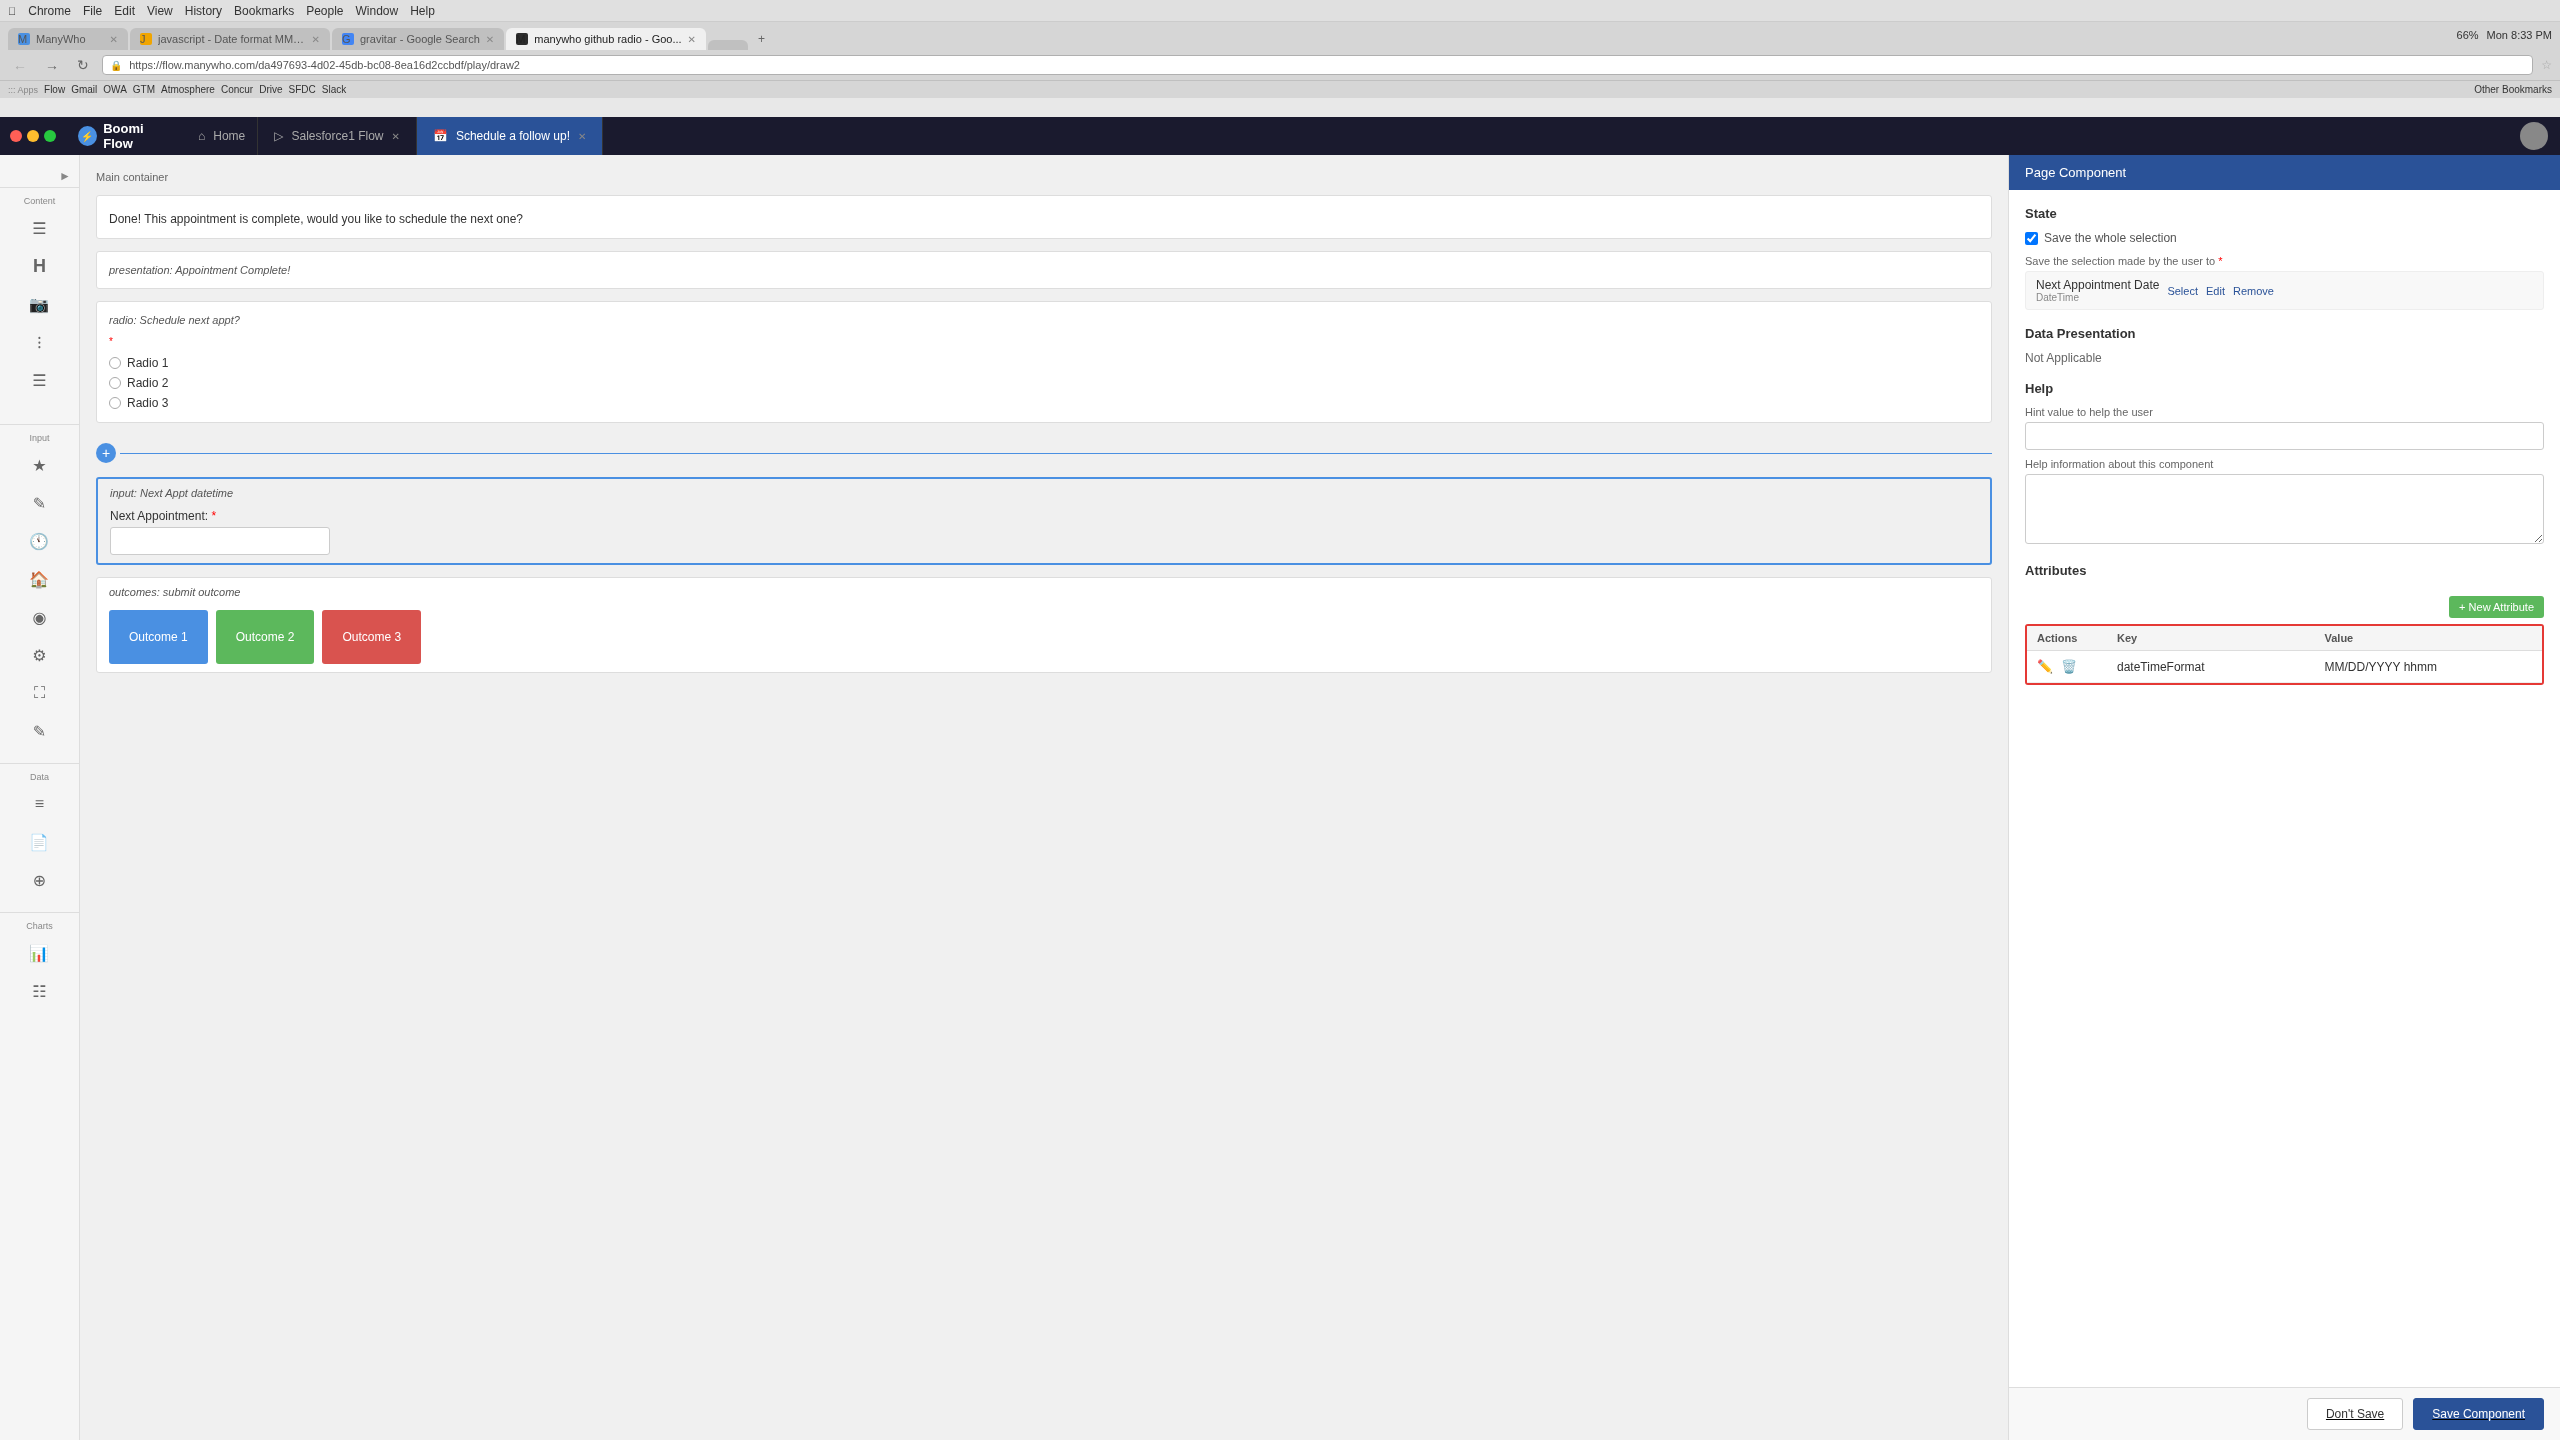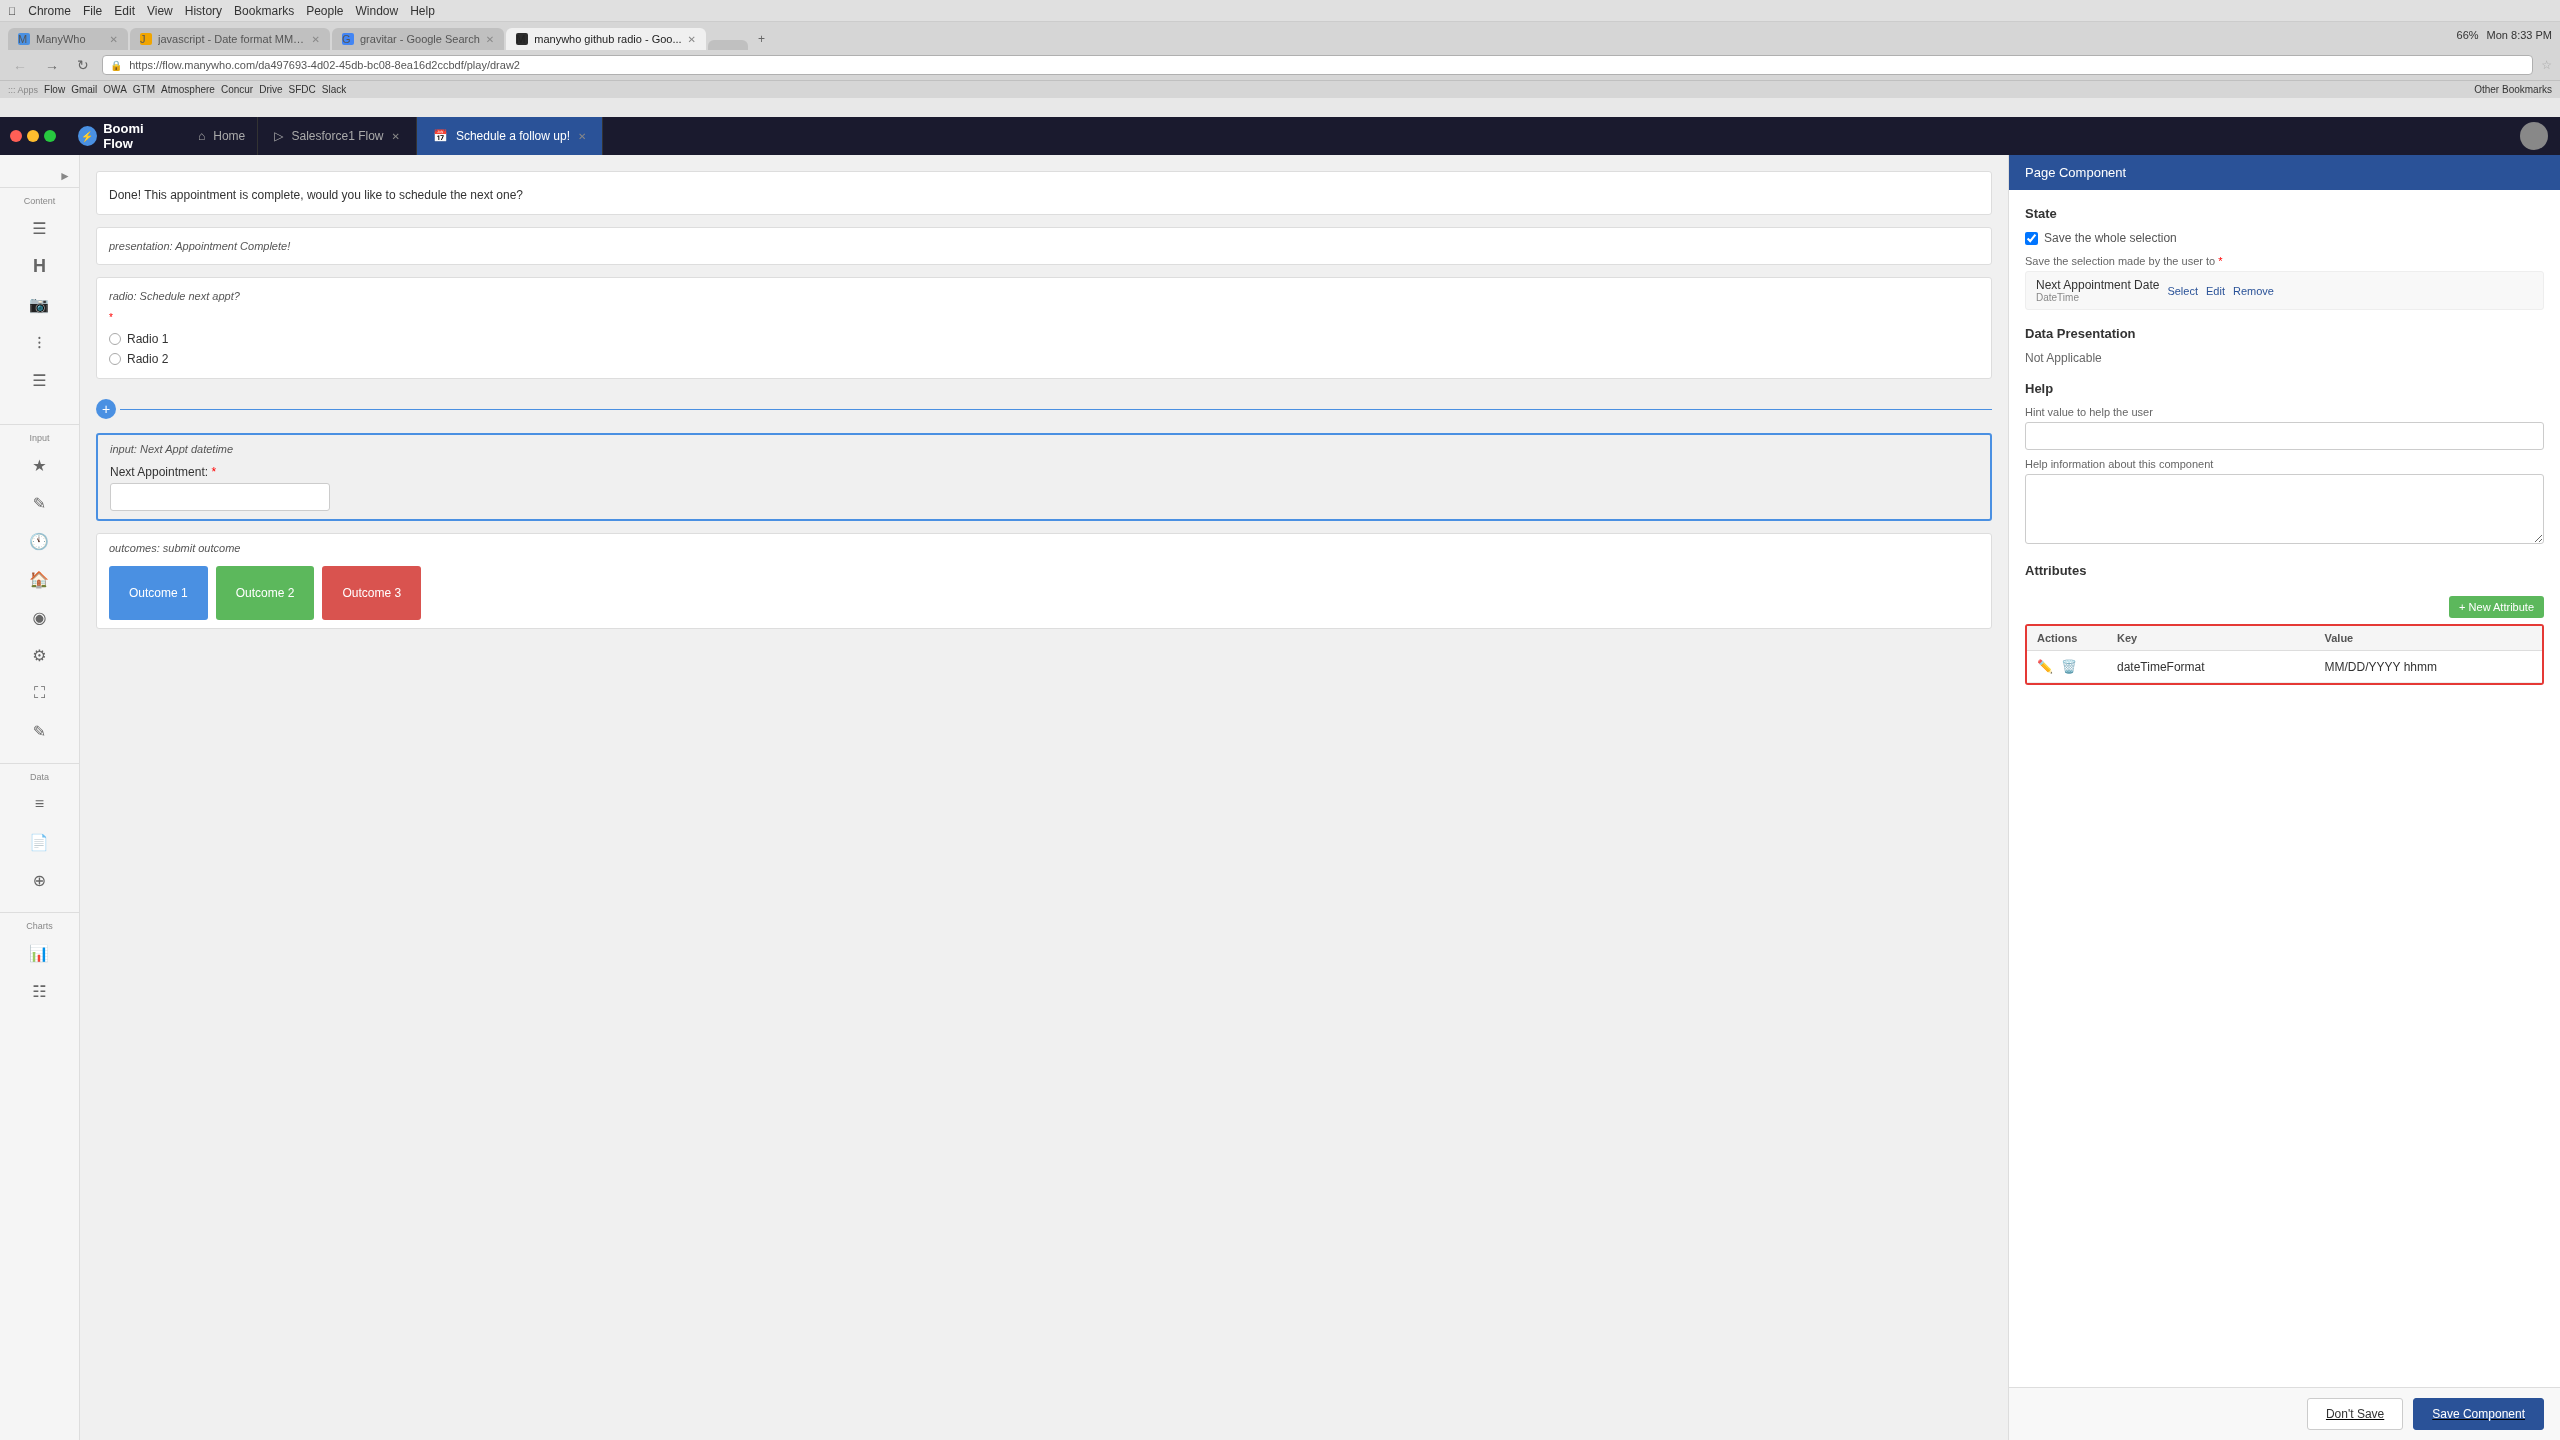--- a/index.html
+++ b/index.html
@@ -555,20 +555,21 @@
       <div class="left-section-block" style="margin-top:8px;">
         <span class="left-section-title">Charts</span>
         <div style="display:flex;flex-direction:column;align-items:center;gap:6px;">
           <div class="lp-icon">📊</div>
           <div class="lp-icon">☷</div>
         </div>
       </div>
     </div>
 
     <div class="main-canvas" style="margin-top:0;">
+      <div style="font-size:11px;color:#666;margin-bottom:12px;">Main container</div>
 
       <div class="canvas-section">
         <div class="canvas-section-content">
           <div class="component-text">Done!  This appointment is complete, would you like to schedule the next one?</div>
         </div>
       </div>
 
       <div class="canvas-section">
         <div class="canvas-section-content">
           <div class="component-label">presentation: Appointment Complete!</div>
@@ -582,20 +583,24 @@
             <span class="required-star">*</span>
           </div>
           <div class="radio-group">
             <div class="radio-item">
               <div class="radio-input"></div>
               <span>Radio 1</span>
             </div>
             <div class="radio-item">
               <div class="radio-input"></div>
               <span>Radio 2</span>
+            </div>
+            <div class="radio-item">
+              <div class="radio-input"></div>
+              <span>Radio 3</span>
             </div>
           </div>
         </div>
       </div>
 
       <div style="display:flex;align-items:center;margin:6px 0;">
         <div class="add-component-btn">+</div>
         <div style="flex:1;height:1px;background:#4a90e2;margin-left:4px;"></div>
       </div>
 

